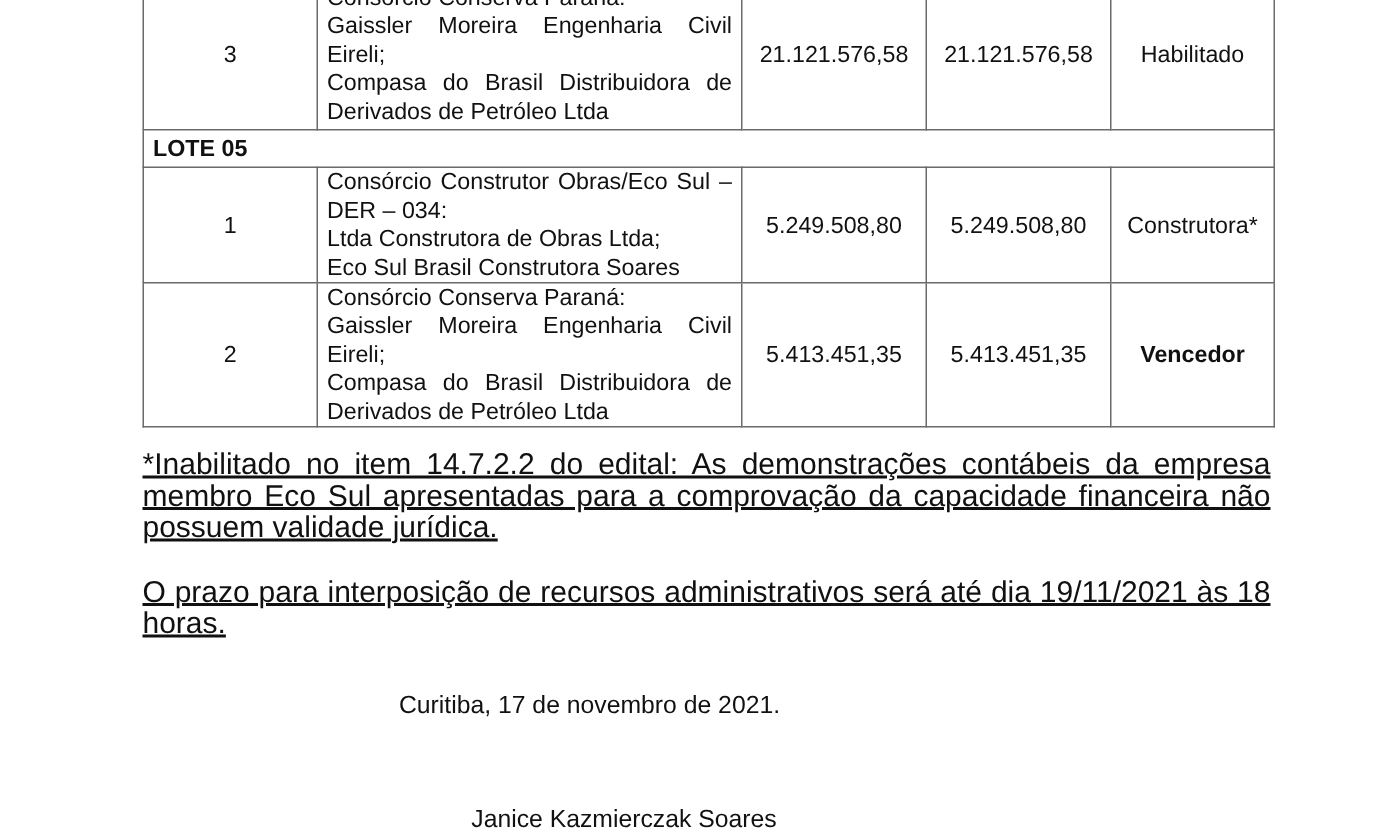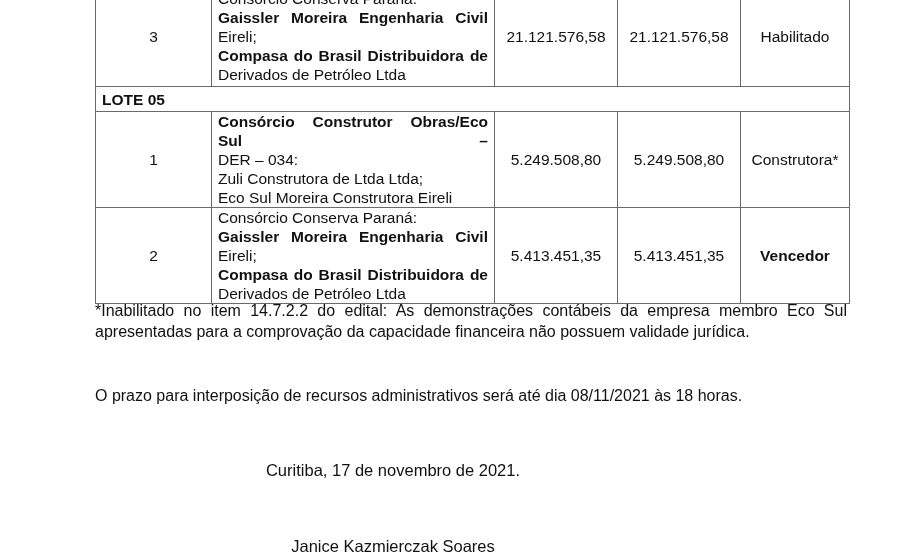--- a/index.html
+++ b/index.html
@@ -15,27 +15,28 @@
   .doc-table td {
     border: 1.5px solid #6a6a6a; padding: 0 6px; vertical-align: middle;
   }
   .c-idx { width: 103px; text-align: center; }
   .c-name { width: 270px; text-align: justify; }
   .c-val  { width: 110px; text-align: center; }
   .c-status { width: 96px; text-align: center; }
   .lote { font-weight: bold; padding: 2px 6px !important; height: 20px; margin-top: 44px; }
   .bold { font-weight: bold; }
   .name-line { display: block; text-align: justify; text-align-last: left; }
-  .name-line.just { text-align-last: justify; font-weight: bold; }
+  .name-line.just { text-align-last: justify; }
   .row-a td { height: 99px; }
   .row-b td { height: 73px; }
   .row-c td { height: 93px; }
   .para {
-    position: absolute; left: 95px; width: 752px; font-size: 16px; line-height: 21px;
+    position: absolute; left: 95px; width: 752px; font-size: 20px; line-height: 21px;
     text-align: justify;
+    text-decoration: underline;
   }
   .center-line { position: absolute; left: 0; width: 786px; text-align: center; font-size: 16.5px; }
 </style>
 </head>
 <body>
 
 <table class="doc-table">
   <tbody>
       <tr class="row-a">
     <td class="c-idx">3</td>
@@ -51,22 +52,22 @@
     <td class="c-status">Habilitado</td>
   </tr>
   <tr>
     <td class="lote" colspan="5">LOTE 05</td>
   </tr>
   <tr class="row-b">
     <td class="c-idx">1</td>
     <td class="c-name">
       <span class="name-line just">Consórcio Construtor Obras/Eco Sul –</span>
       <span class="name-line">DER – 034:</span>
-      <span class="name-line">Zuli Construtora de Ltda Ltda;</span>
-      <span class="name-line">Eco Sul Moreira Construtora Eireli</span>
+      <span class="name-line">Ltda Construtora de Obras Ltda;</span>
+      <span class="name-line">Eco Sul Brasil Construtora Soares</span>
     </td>
     <td class="c-val">5.249.508,80</td>
     <td class="c-val">5.249.508,80</td>
     <td class="c-status">Construtora*</td>
   </tr>
   <tr class="row-c">
     <td class="c-idx">2</td>
     <td class="c-name">
       <span class="name-line">Consórcio Conserva Paraná:</span>
       <span class="name-line just">Gaissler Moreira Engenharia Civil</span>
@@ -75,15 +76,15 @@
       <span class="name-line">Derivados de Petróleo Ltda</span>
     </td>
     <td class="c-val">5.413.451,35</td>
     <td class="c-val">5.413.451,35</td>
     <td class="c-status bold">Vencedor</td>
   </tr>
 </tbody>
   </table>
 
 <div class="para" style="top:300px;">*Inabilitado no item 14.7.2.2 do edital: As demonstrações contábeis da empresa membro Eco Sul apresentadas para a comprovação da capacidade financeira não possuem validade jurídica.</div>
-<div class="para" style="top:385px;">O prazo para interposição de recursos administrativos será até dia 08/11/2021 às 18 horas.</div>
+<div class="para" style="top:385px;">O prazo para interposição de recursos administrativos será até dia 19/11/2021 às 18 horas.</div>
 <div class="center-line" style="top:461px;">Curitiba, 17 de novembro de 2021.</div>
-<div class="center-line" style="top:537px;">Janice Kazmierczak Soares</div>
+<div class="center-line" style="top:537px;padding-left:23px;">Janice Kazmierczak Soares</div>
 
 </body></html>

